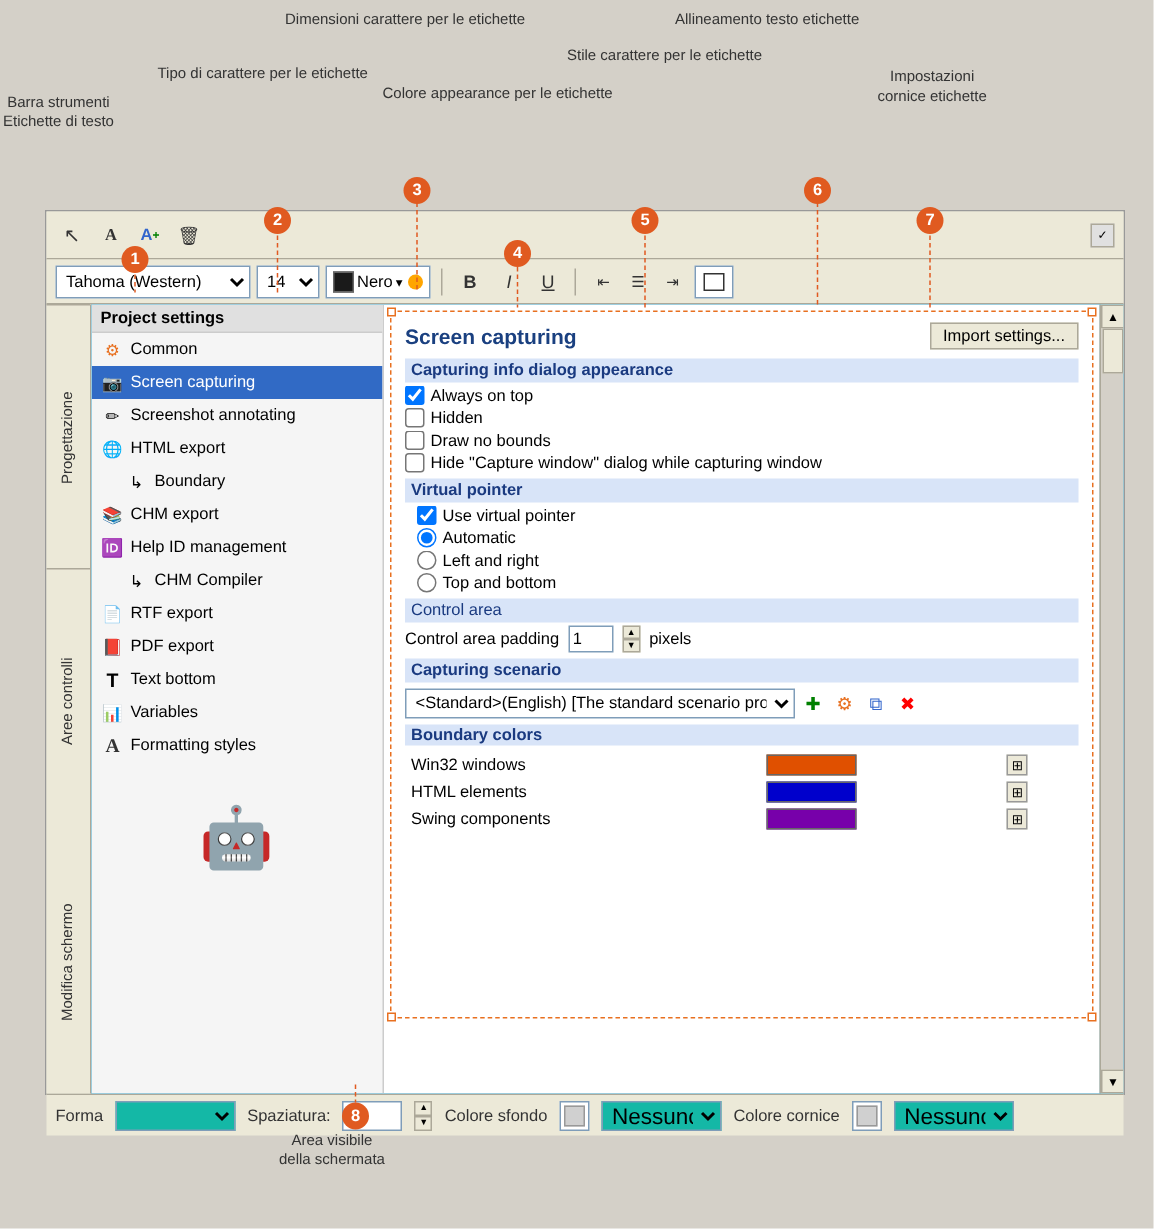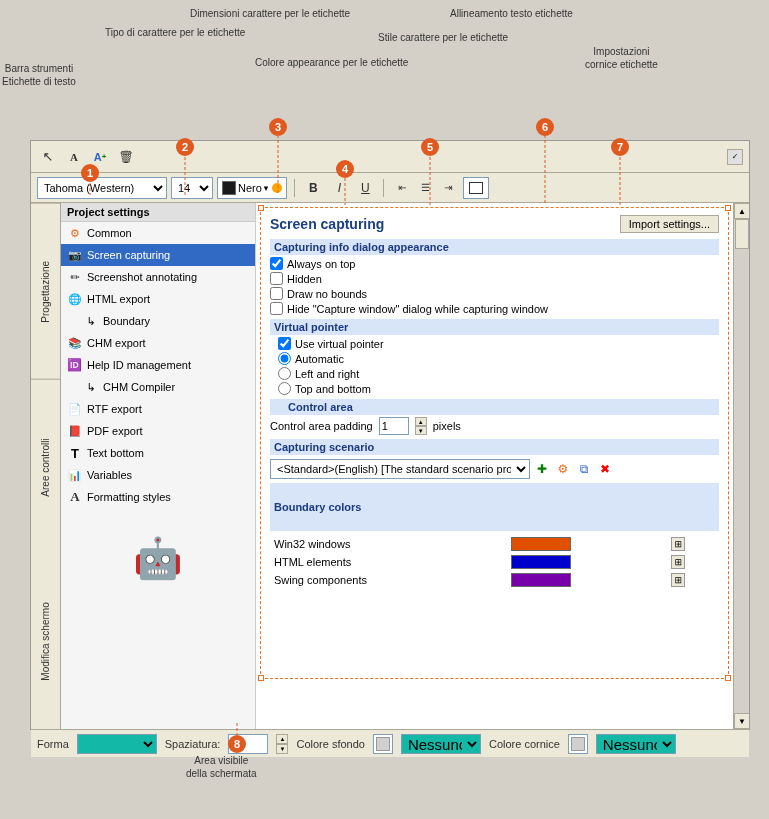--- a/index.html
+++ b/index.html
@@ -441,21 +441,21 @@
     <line x1="345" y1="178" x2="345" y2="205" stroke="#e05a20" stroke-width="1" stroke-dasharray="3,2"></line>
     <line x1="430" y1="157" x2="430" y2="205" stroke="#e05a20" stroke-width="1" stroke-dasharray="3,2"></line>
     <line x1="545" y1="135" x2="545" y2="205" stroke="#e05a20" stroke-width="1" stroke-dasharray="3,2"></line>
     <line x1="620" y1="157" x2="620" y2="205" stroke="#e05a20" stroke-width="1" stroke-dasharray="3,2"></line>
     <line x1="237" y1="723" x2="237" y2="735" stroke="#e05a20" stroke-width="1" stroke-dasharray="3,2"></line>
   </svg>
 
   <div class="ann-label" style="left:2px;top:62px;line-height:1.3;">Barra strumenti<br>Etichette di testo</div>
   <div class="ann-num" style="left:81px;top:164px;">1</div>
 
-  <div class="ann-label" style="left:105px;top:27px;">Tipo di carattere per le etichette</div>
+  <div class="ann-label" style="left:105px;top:44px;">Tipo di carattere per le etichette</div>
   <div class="ann-num" style="left:176px;top:138px;">2</div>
 
   <div class="ann-label" style="left:190px;top:8px;">Dimensioni carattere per le etichette</div>
   <div class="ann-num" style="left:269px;top:118px;">3</div>
 
   <div class="ann-label" style="left:255px;top:57px;">Colore appearance per le etichette</div>
   <div class="ann-num" style="left:336px;top:160px;">4</div>
 
   <div class="ann-label" style="left:378px;top:32px;">Stile carattere per le etichette</div>
   <div class="ann-num" style="left:421px;top:138px;">5</div>
@@ -637,21 +637,21 @@
               </div>
               <div class="radio-row" style="margin-left:8px;">
                 <input type="radio" name="bullets" style="">
                 <span>Left and right</span>
               </div>
               <div class="radio-row" style="margin-left:8px;">
                 <input type="radio" name="bullets" style="">
                 <span>Top and bottom</span>
               </div>
 
-              <div style="background:#d8e4f8;padding:2px 18px;margin:4px 0 2px;font-size:11px;color:#1a3a80;font-weight:bold;">Control area</div>
+              <div style="background:#d8e4f8;padding:2px 4px;margin:4px 0 2px;font-size:11px;color:#1a3a80;font-weight:normal;">Control area</div>
 
               <div class="control-row">
                 <span>Control area padding</span>
                 <input type="text" class="small-input" value="1" style="">
                 <div class="spinner-inline">
                   <button>▲</button>
                   <button>▼</button>
                 </div>
                 <span>pixels</span>
               </div>
@@ -661,21 +661,21 @@
               <div class="scenario-row">
                 <select class="scenario-select">
                   <option>&lt;Standard&gt;(English) [The standard scenario provided by Dr.Explain.]</option>
                 </select>
                 <div class="scenario-icon-btn" style="color:green;">✚</div>
                 <div class="scenario-icon-btn" style="color:#e87020;">⚙</div>
                 <div class="scenario-icon-btn" style="color:#3366cc;">⧉</div>
                 <div class="scenario-icon-btn" style="color:red;">✖</div>
               </div>
 
-              <div style="background:#d8e4f8;padding:18px 4px;margin:4px 0 2px;font-size:11px;color:#1a3a80;font-weight:bold;">Boundary colors</div>
+              <div style="background:#d8e4f8;padding:1px 4px;margin:4px 0 2px;font-size:11px;color:#1a3a80;font-weight:bold;">Boundary colors</div>
 
               <table class="color-table">
                 <tbody>
                     <tr>
                   <td>Win32 windows</td>
                   <td>
                         <div class="color-cell" style="background:#e05000;"></div>
                       </td>
                   <td>
                         <div class="color-grid-btn">⊞</div>

